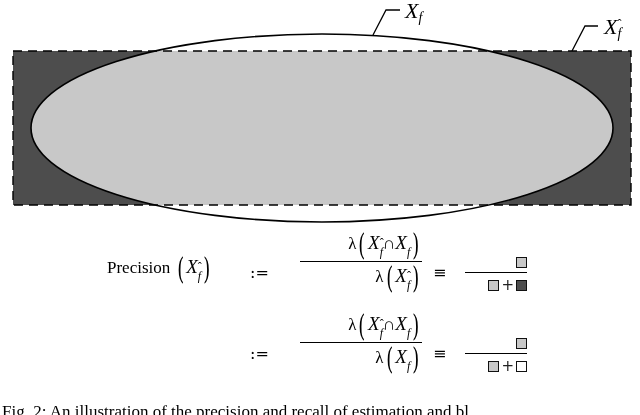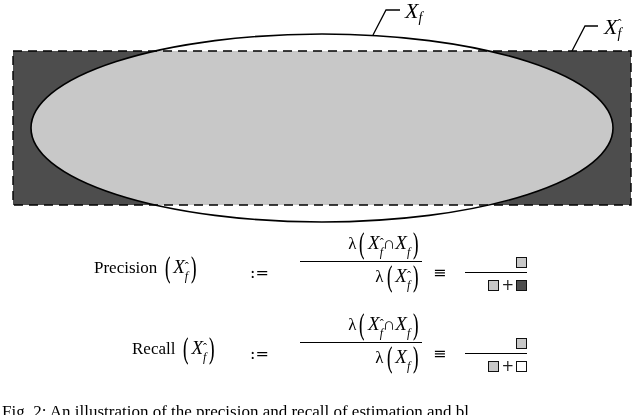--- a/index.html
+++ b/index.html
@@ -52,21 +52,21 @@
 </svg>
 
 <div class="label" style="left:405px; top:0px;">
   <span>X</span><sub>f</sub>
 </div>
 <div class="label" style="left:604px; top:16px;">
   <span>X</span><sub><span class="hat">f</span></sub>
 </div>
 
 <div class="formula" style="top:230px;">
-  <div class="f-name" style="left:94px; top:24px;">
+  <div class="f-name" style="left:107px; top:24px;">
     <span>Precision</span>
     <span class="paren">(</span><span class="var"><span>X</span><sub><span class="hat">f</span></sub></span><span class="paren">)</span>
   </div>
   <div class="op" style="left:250px; top:33px;">:=</div>
   <div class="frac" style="left:300px; top:0px; width:122px;">
     <div class="num">
       <span>λ</span><span class="paren">(</span><span class="var"><span>X</span><sub><span class="hat">f</span></sub></span><span>∩</span><span class="var"><span>X</span><sub>f</sub></span><span class="paren">)</span>
     </div>
     <div class="bar"></div>
     <div class="den">
@@ -77,24 +77,20 @@
   <div class="frac" style="left:465px; top:21px; width:62px;">
     <div class="num"><span class="sq" style="background:#c8c8c8;"></span></div>
     <div class="bar"></div>
     <div class="den">
       <span class="sq" style="background:#c8c8c8;"></span><span class="plus">+</span><span class="sq" style="background:#4d4d4d;"></span>
     </div>
   </div>
 </div>
 
 <div class="formula" style="top:311px;">
-  <div class="f-name" style="left:132px; top:24px;">
-    <span>Recall</span>
-    <span class="paren">(</span><span class="var"><span>X</span><sub><span class="hat">f</span></sub></span><span class="paren">)</span>
-  </div>
   <div class="op" style="left:250px; top:33px;">:=</div>
   <div class="frac" style="left:300px; top:0px; width:122px;">
     <div class="num">
       <span>λ</span><span class="paren">(</span><span class="var"><span>X</span><sub><span class="hat">f</span></sub></span><span>∩</span><span class="var"><span>X</span><sub>f</sub></span><span class="paren">)</span>
     </div>
     <div class="bar"></div>
     <div class="den">
       <span>λ</span><span class="paren">(</span><span class="var"><span>X</span><sub>f</sub></span><span class="paren">)</span>
     </div>
   </div>

